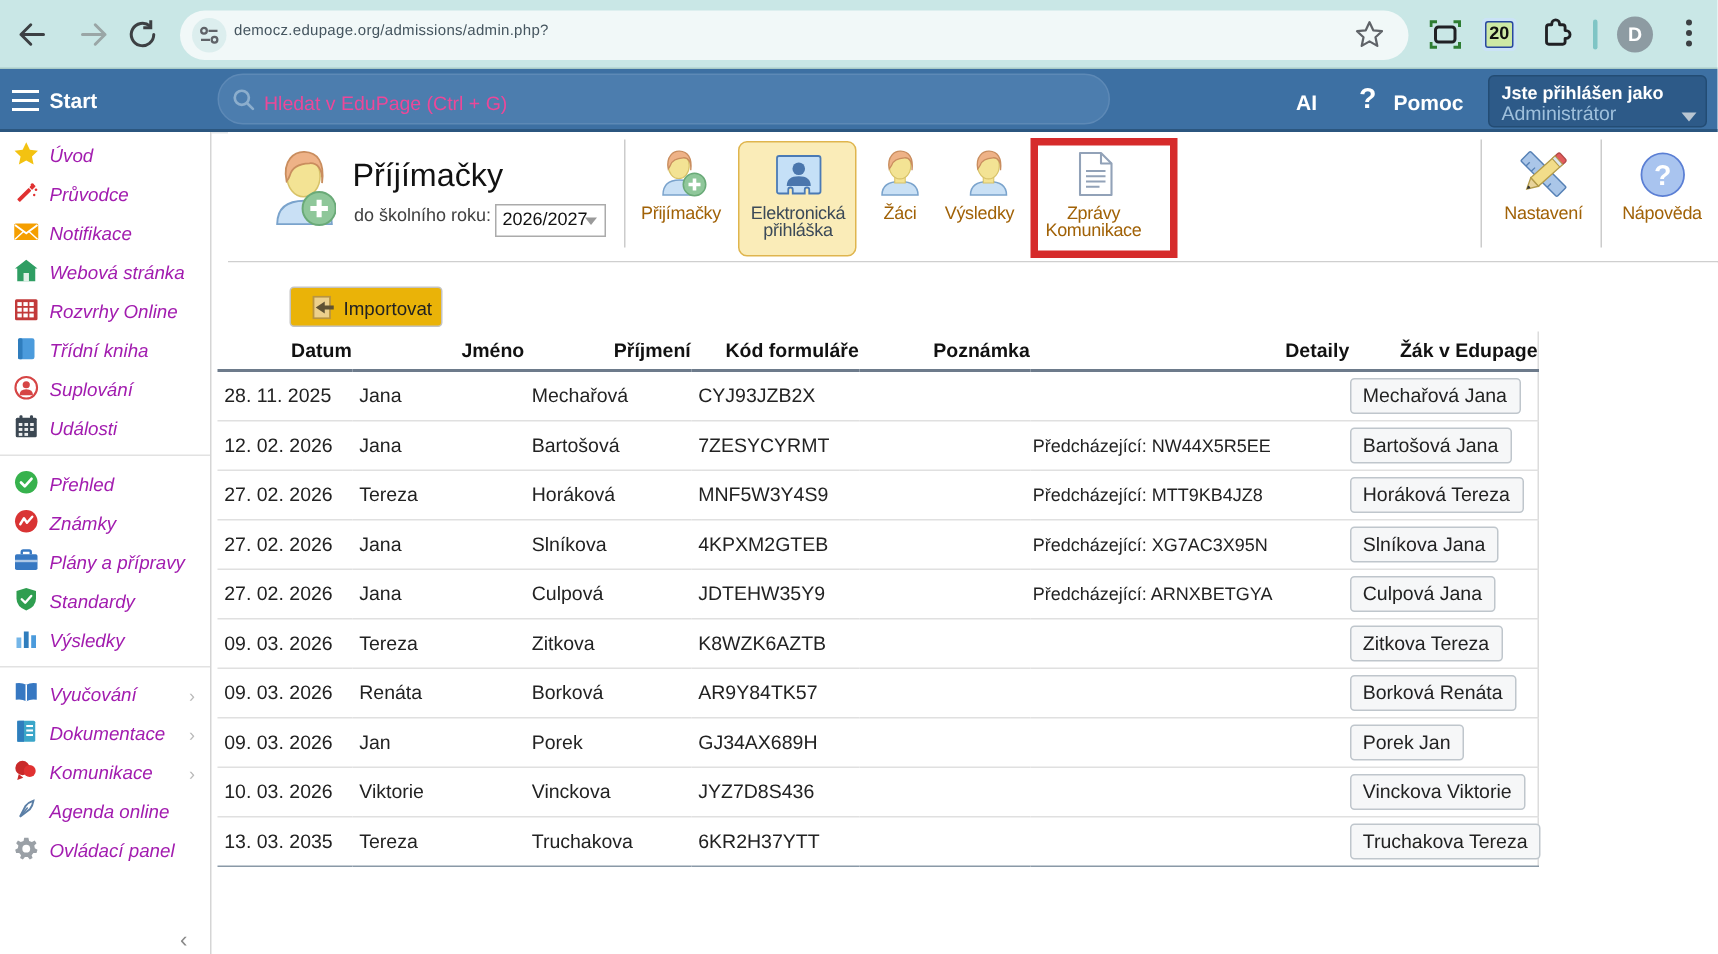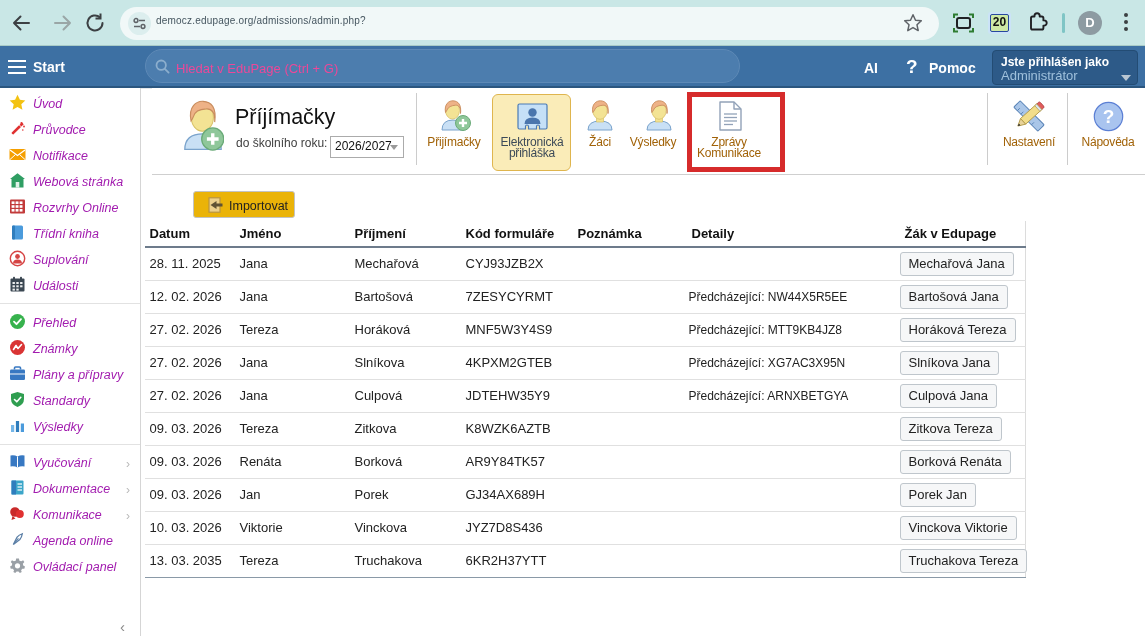--- a/index.html
+++ b/index.html
@@ -39,21 +39,21 @@
 .vsep { position:absolute; top:5px; height:72px; border-left:1px solid #cccccc; }
 .tablbl { position:absolute; font-size:12px; letter-spacing:-0.2px; color:#a16207; line-height:10.5px; text-align:center; white-space:nowrap; }
 #seltab { position:absolute; left:340px; top:6px; width:79px; height:77px; background:#faecb8; border:1px solid #dfb54e; border-radius:6px; }
 #redbox { position:absolute; left:535px; top:4px; width:98px; height:80px; border:5px solid #d62b2b; }
 
 #mainbody { position:absolute; left:142px; top:175px; width:1003px; height:461px; background:#fff; }
 #importbtn { position:absolute; left:9px; top:16px; width:102px; height:27px; background:#eab308; border:1px solid #c3c3c3; border-radius:3px;margin-left:42px; }
 #importbtn span { position:absolute; left:35px; top:7px; font-size:12.5px; color:#222; }
 table { position:absolute; left:2.5px; top:46px; border-collapse:collapse; table-layout:fixed; width:881px; }
 th:last-child { border-right:1px solid #dcdcdc; }
-th { font-size:13px; color:#111; text-align:left; font-weight:bold; padding:0 0 0 5px; height:26px; border-bottom:2px solid #6d7b8b; }
+th { font-size:13px; color:#111; text-align:right; font-weight:bold; padding:0 0 0 5px; height:26px; border-bottom:2px solid #6d7b8b; }
 td.btncell { padding:0; border-right:1px solid #dcdcdc; }
 td.det { font-size:12px; padding-left:2px; }
 td { font-size:13px; color:#222; padding:0 0 0 5px; height:33px; border-bottom:1px solid #e0e0e0; }
 tr.last td { border-bottom:1px solid #8a99a7; }
 td.btncell { padding:0; }
 .rowbtn { display:inline-block; margin-left:0; background:#f6f7f8; border:1px solid #bfc6cc; border-radius:3px; font-size:13px; color:#222; padding:3px 8px 4px 8px; white-space:nowrap; }
 </style>
 </head>
 <body>
 <div id="chrome"></div>

